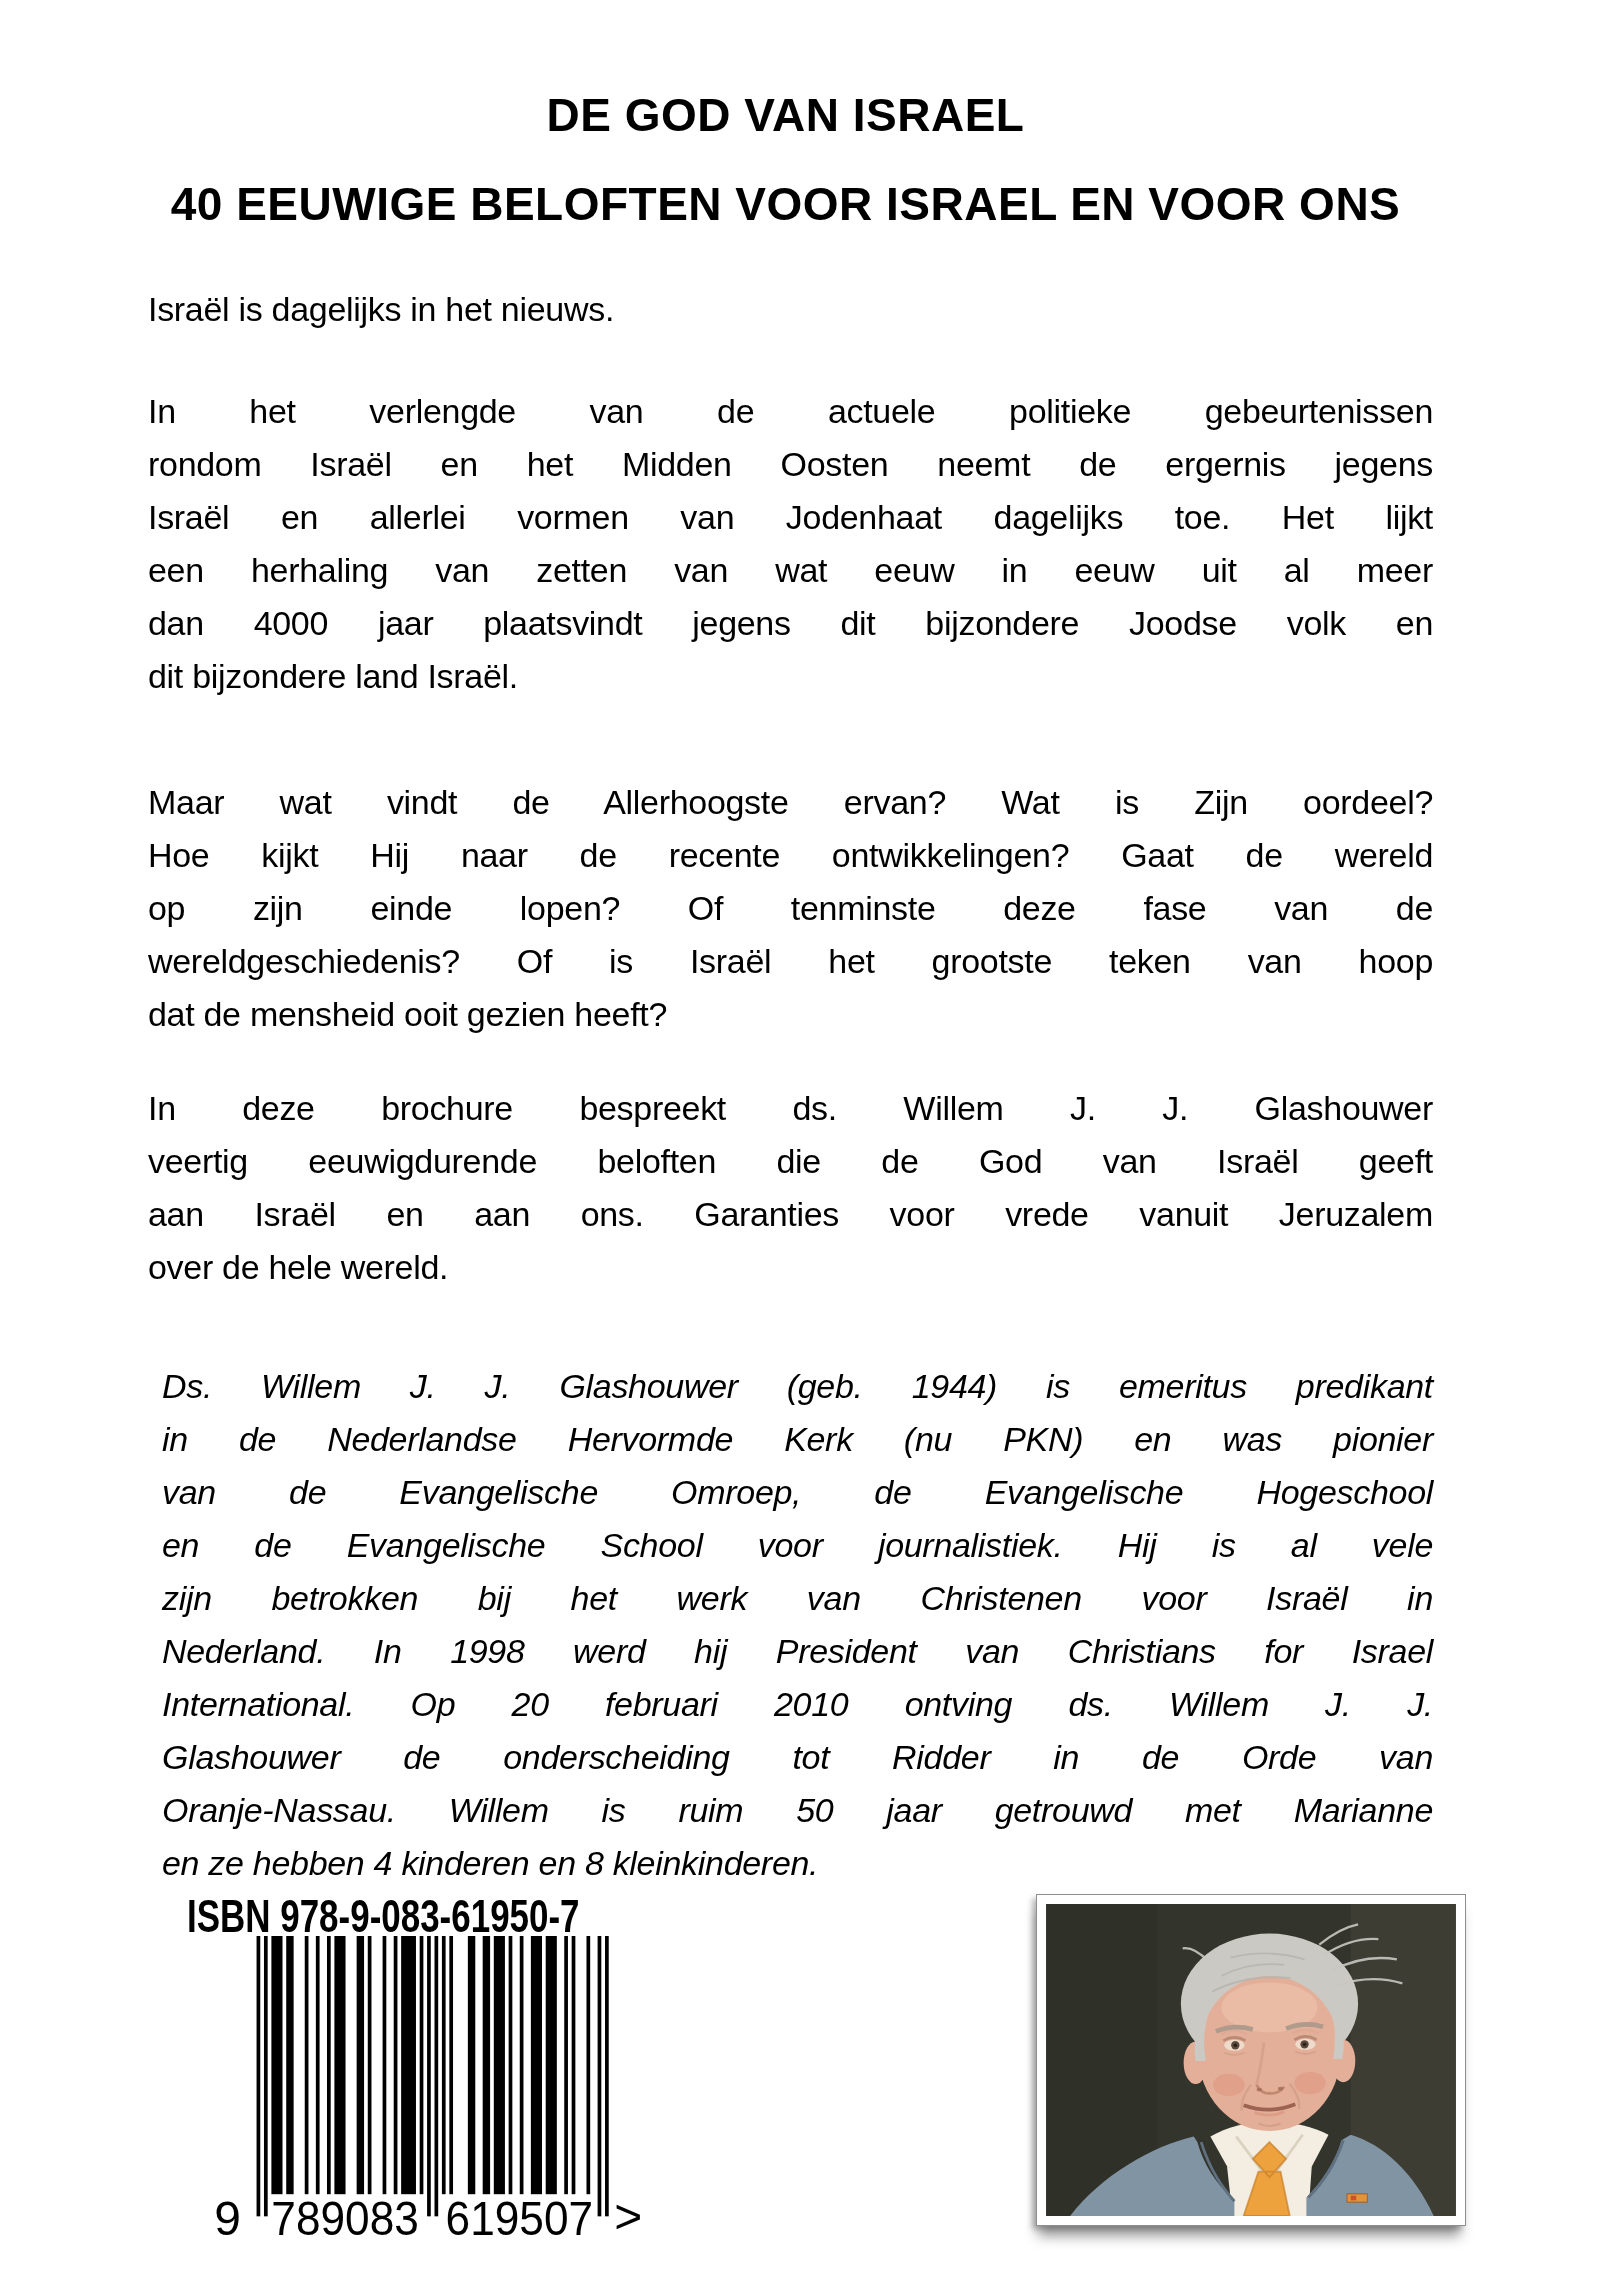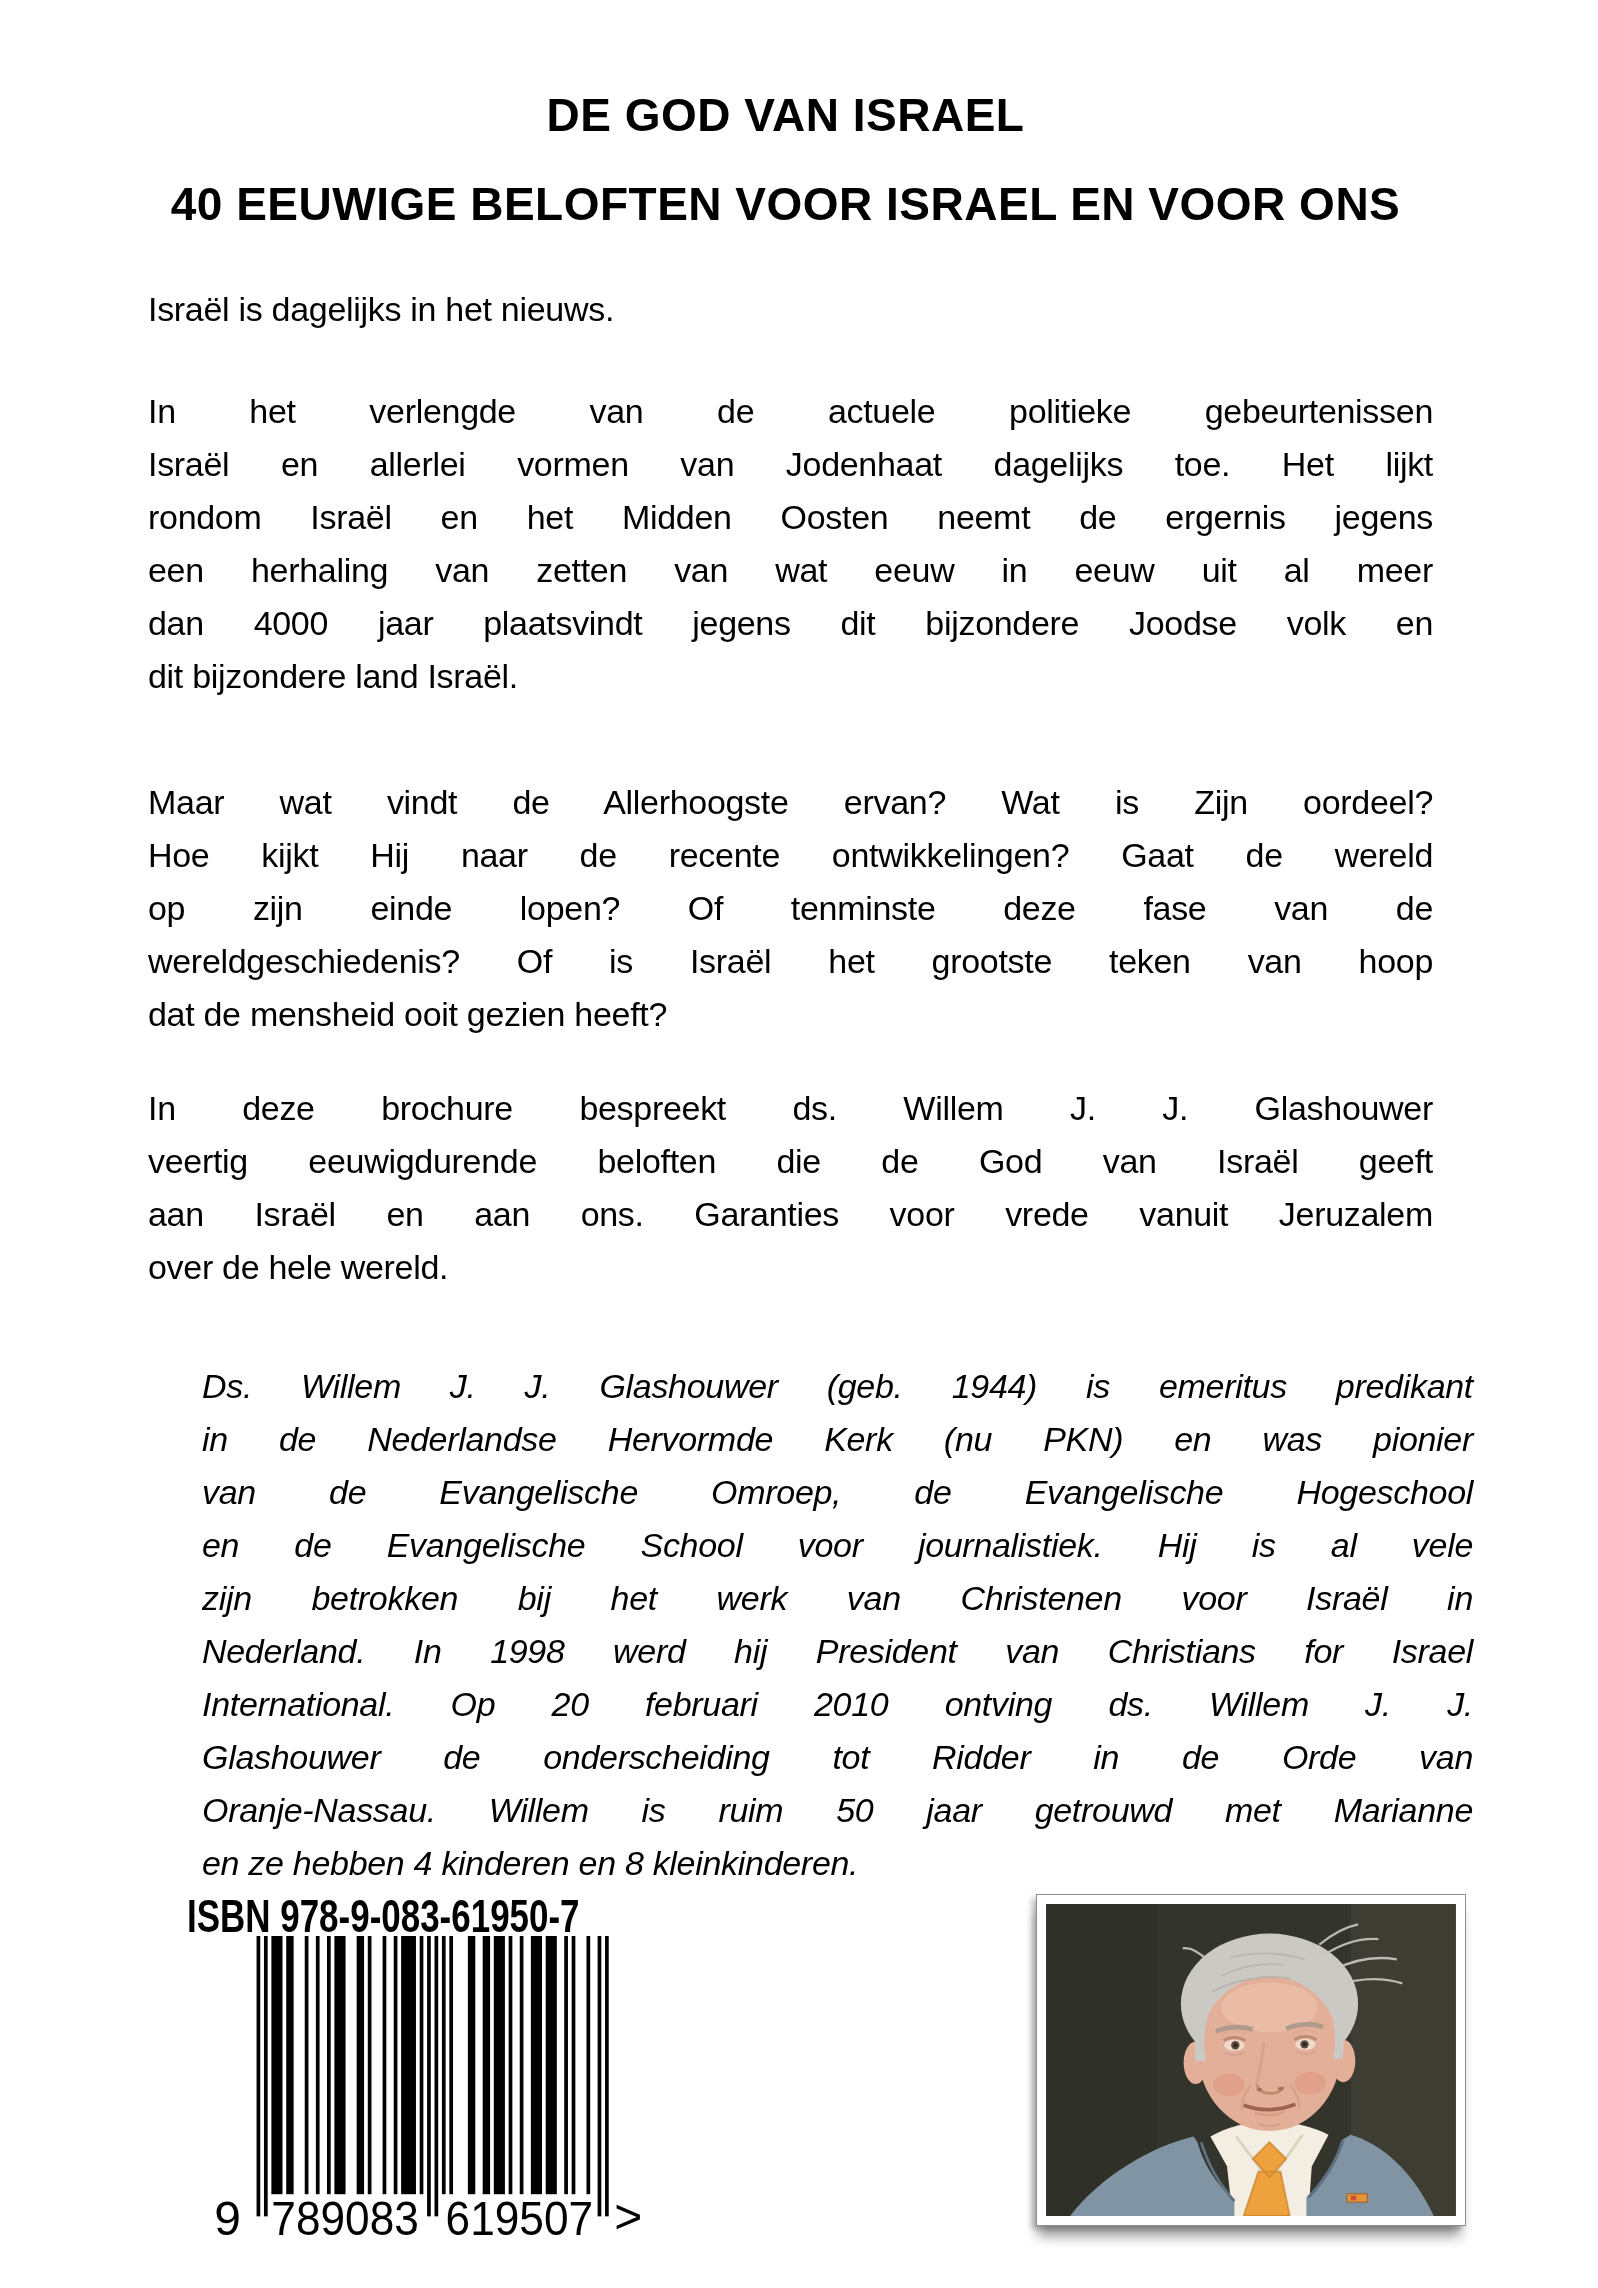--- a/index.html
+++ b/index.html
@@ -11,21 +11,21 @@
   #book-title{top:89px;}
   #book-subtitle{top:178px;}
   .para{position:absolute;left:148px;width:1285px;font-size:34px;line-height:53px;
         letter-spacing:-0.3px;}
   .jline{display:block;text-align:justify;text-align-last:justify;white-space:normal;}
   .jline.jlast{text-align-last:left;}
   #p-intro{top:283px;}
   #p-context{top:385px;}
   #p-questions{top:756px;margin-top:20px;}
   #p-summary{top:1082px;}
-  #author-bio{top:1360px;left:162px;width:1271px;font-style:italic;margin-left:40px;}
+  #author-bio{top:1360px;left:162px;width:1271px;font-style:italic;}
   .isbn{position:absolute;left:187px;top:1892px;font-size:46px;font-weight:bold;
         line-height:48px;white-space:nowrap;transform:scaleX(0.76);transform-origin:0 0;
         letter-spacing:0px;}
   .barcode{position:absolute;left:212px;top:1936px;}
   .photo-frame{position:absolute;left:1036px;top:1894px;width:410px;height:312px;
         background:#fff;border:0.9px solid #8f8f8f;padding:9.2px;
         box-shadow:-3.7px 3.7px 5.5px rgba(60,60,60,.35), -1.8px 14px 12px -3.7px rgba(50,50,50,.5);}
   .photo-frame svg{display:block;}
 </style>
 </head>
@@ -34,22 +34,22 @@
 <div class="page">
 
   <div class="title" id="book-title">DE GOD VAN ISRAEL</div>
   <div class="title" id="book-subtitle">40 EEUWIGE BELOFTEN VOOR ISRAEL EN VOOR ONS</div>
 
   <div class="para" id="p-intro">
       <div class="jline jlast">Israël is dagelijks in het nieuws.</div>
     </div>
   <div class="para" id="p-context">
       <div class="jline">In het verlengde van de actuele politieke gebeurtenissen</div>
+      <div class="jline">rondom Israël en het Midden Oosten neemt de ergernis jegens</div>
       <div class="jline">Israël en allerlei vormen van Jodenhaat dagelijks toe. Het lijkt</div>
-      <div class="jline">rondom Israël en het Midden Oosten neemt de ergernis jegens</div>
       <div class="jline">een herhaling van zetten van wat eeuw in eeuw uit al meer</div>
       <div class="jline">dan 4000 jaar plaatsvindt jegens dit bijzondere Joodse volk en</div>
       <div class="jline jlast">dit bijzondere land Israël.</div>
     </div>
   <div class="para" id="p-questions">
       <div class="jline">Maar wat vindt de Allerhoogste ervan? Wat is Zijn oordeel?</div>
       <div class="jline">Hoe kijkt Hij naar de recente ontwikkelingen? Gaat de wereld</div>
       <div class="jline">op zijn einde lopen? Of tenminste deze fase van de</div>
       <div class="jline">wereldgeschiedenis? Of is Israël het grootste teken van hoop</div>
       <div class="jline jlast">dat de mensheid ooit gezien heeft?</div>

